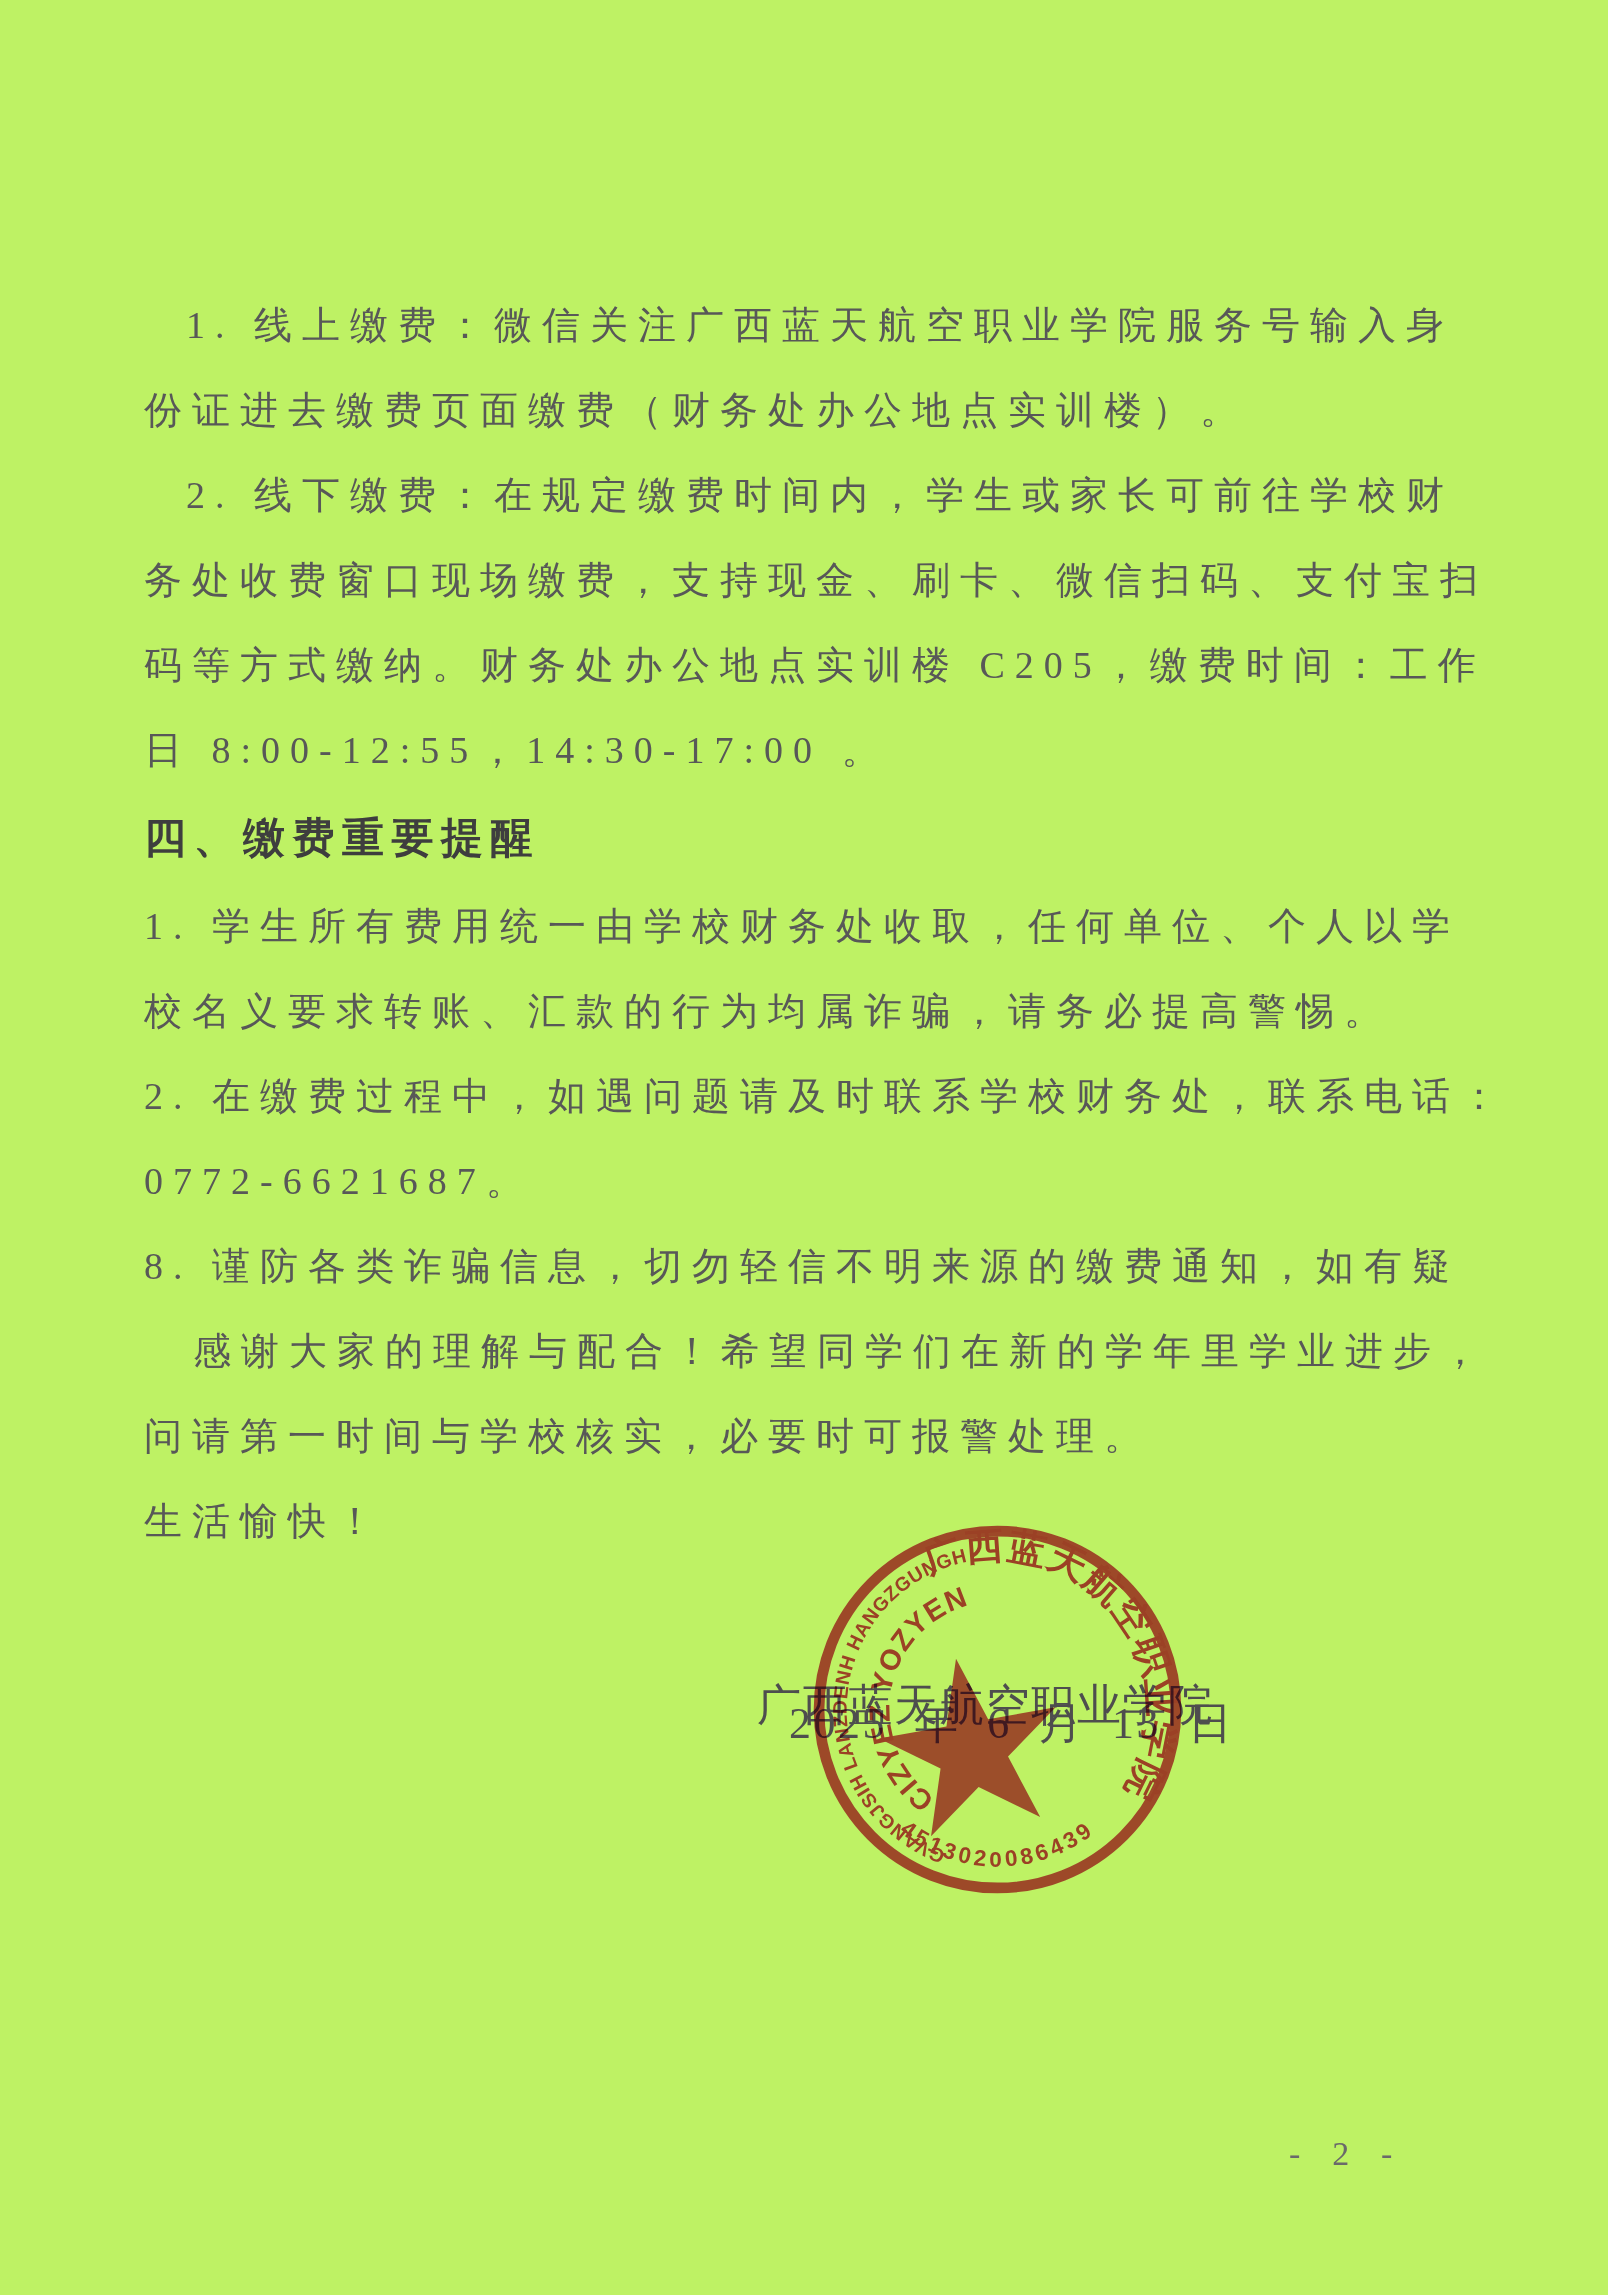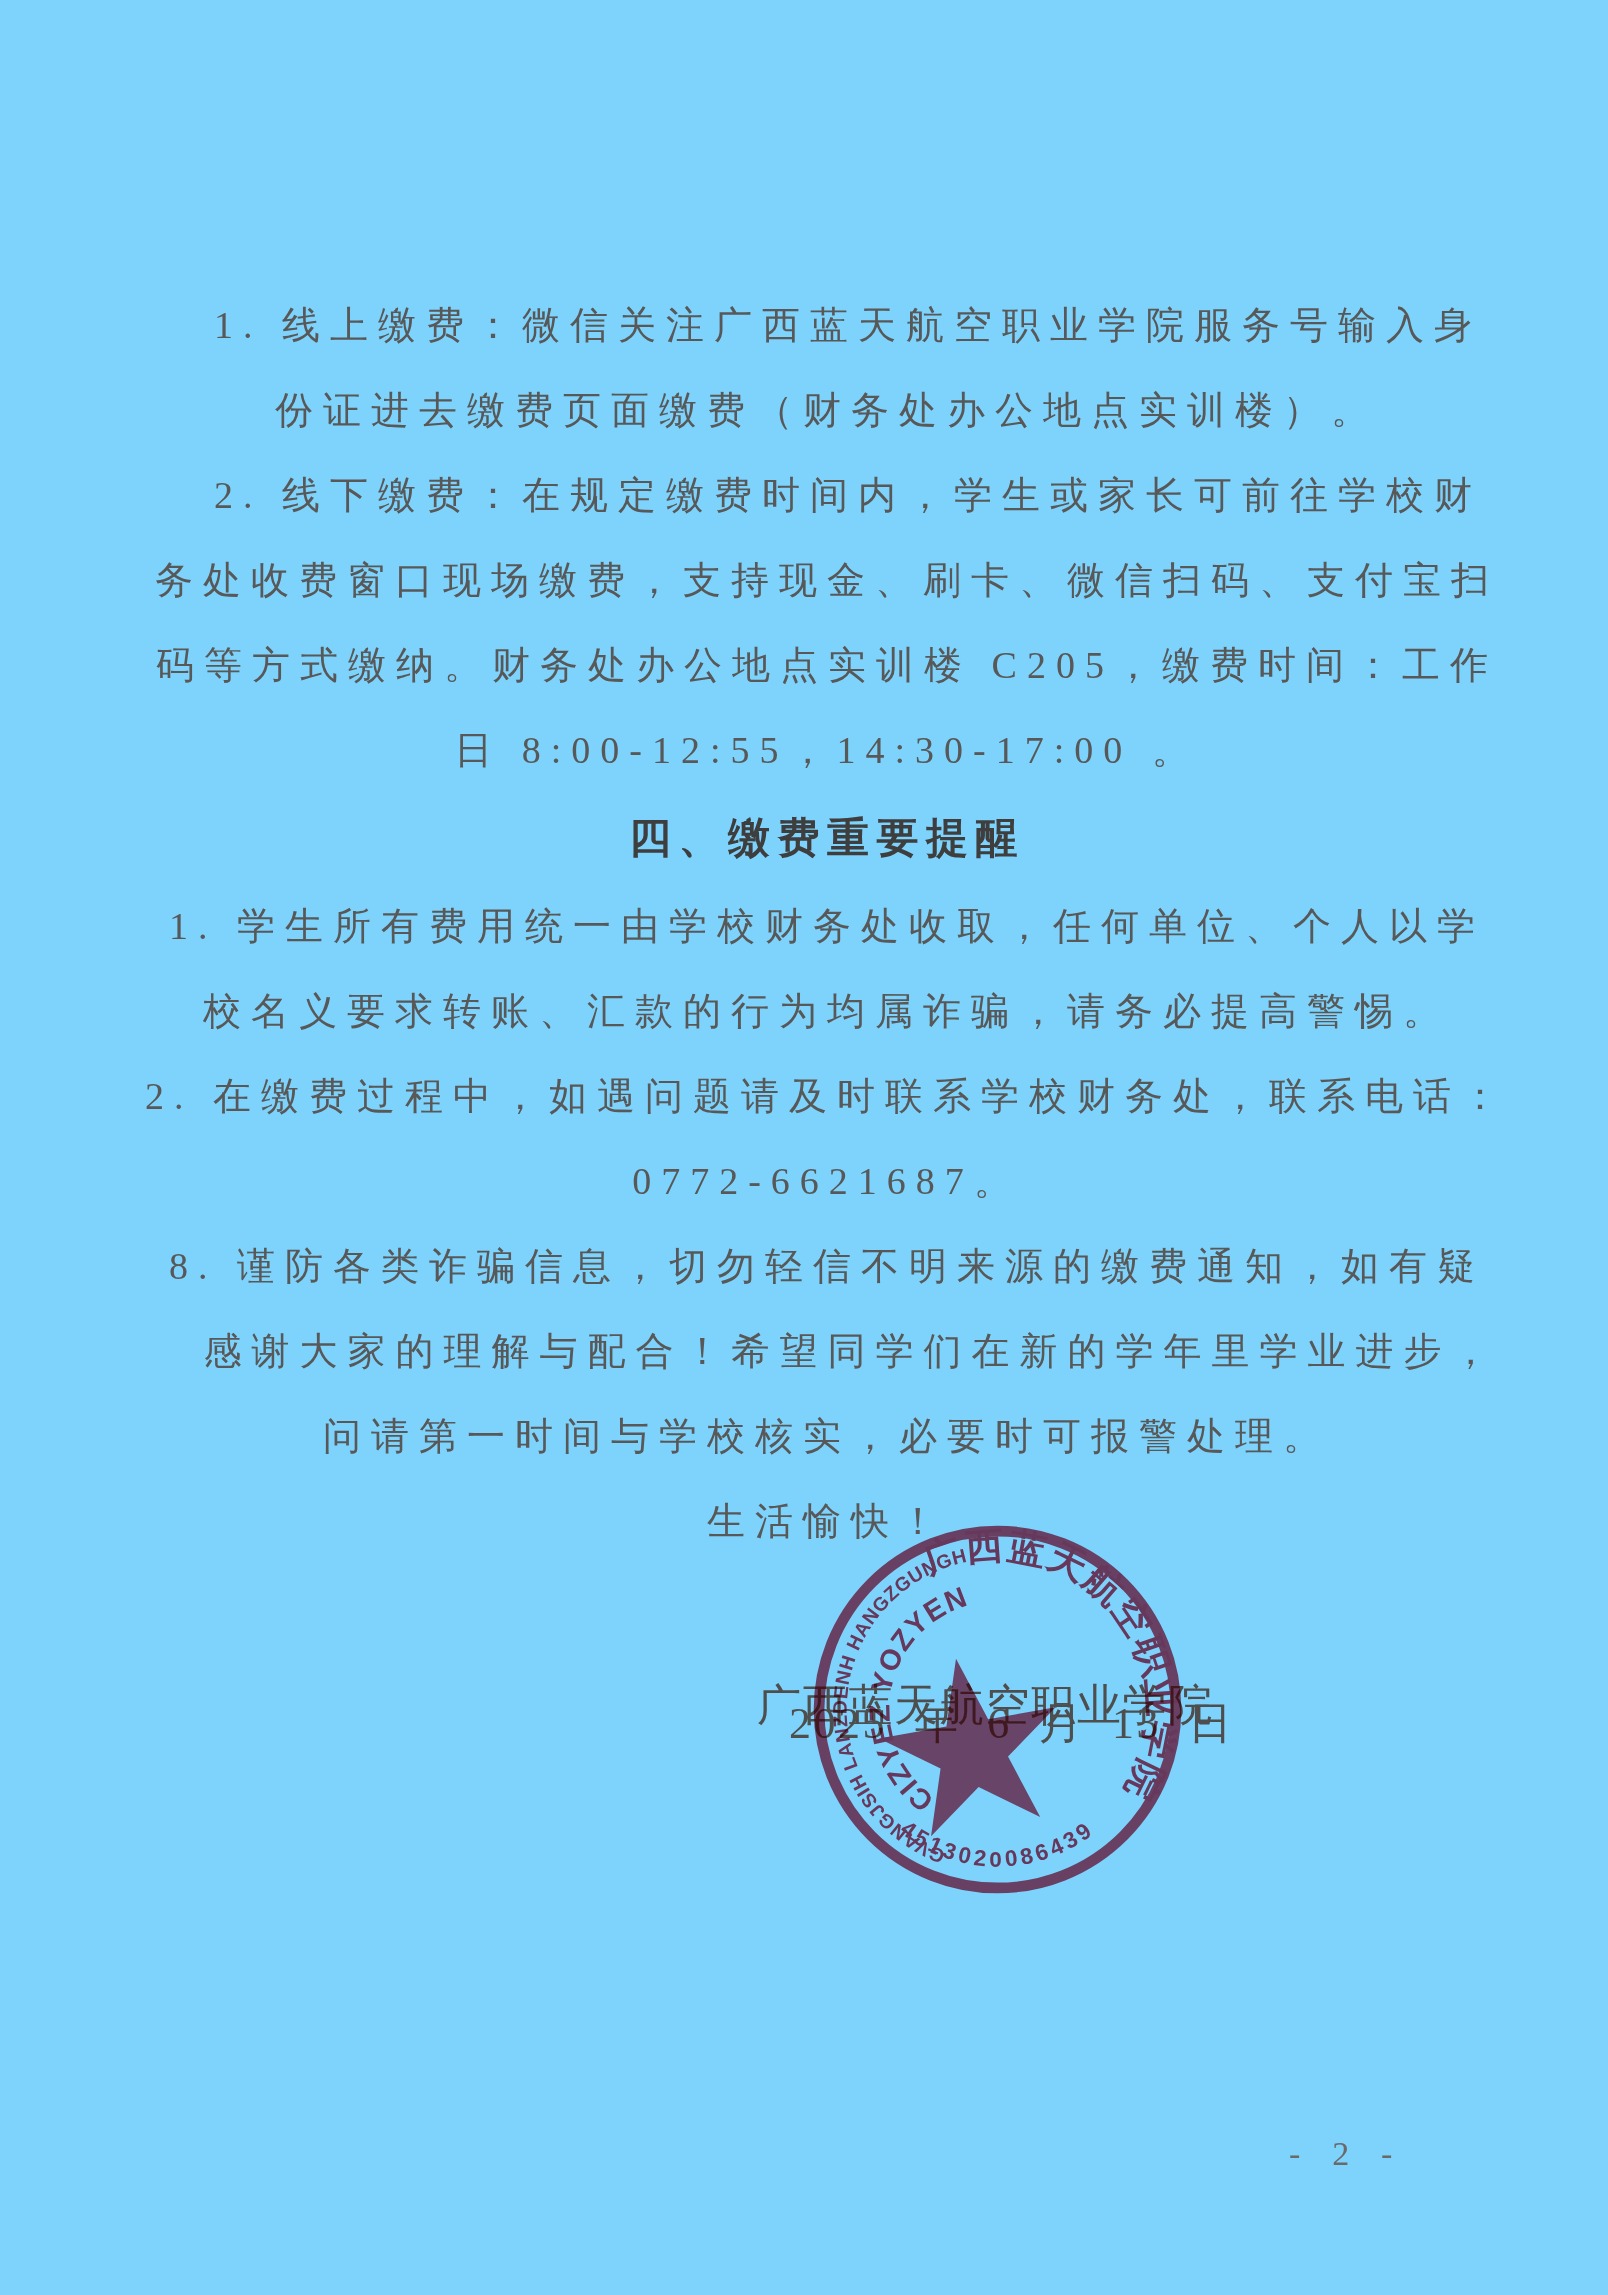--- a/index.html
+++ b/index.html
@@ -1,22 +1,21 @@
 <!DOCTYPE html>
 <html style="font-size:13.4px"><head>
 <meta charset="utf-8">
 <style>
   html,body{margin:0;padding:0;background:#e8e8e8;}
   .page{
     position:relative;
     width:1608px;height:2295px;
-    background:#7dd3fc;
+    background:#bef264;
     overflow:hidden;
     font-family:"Liberation Serif", serif;
-    text-align:center;
   }
   
   .doc{
     position:absolute;
     left:144px; top:283px;
     width:1366px;
   }
   .line{
     height:85px;
     line-height:85px;

